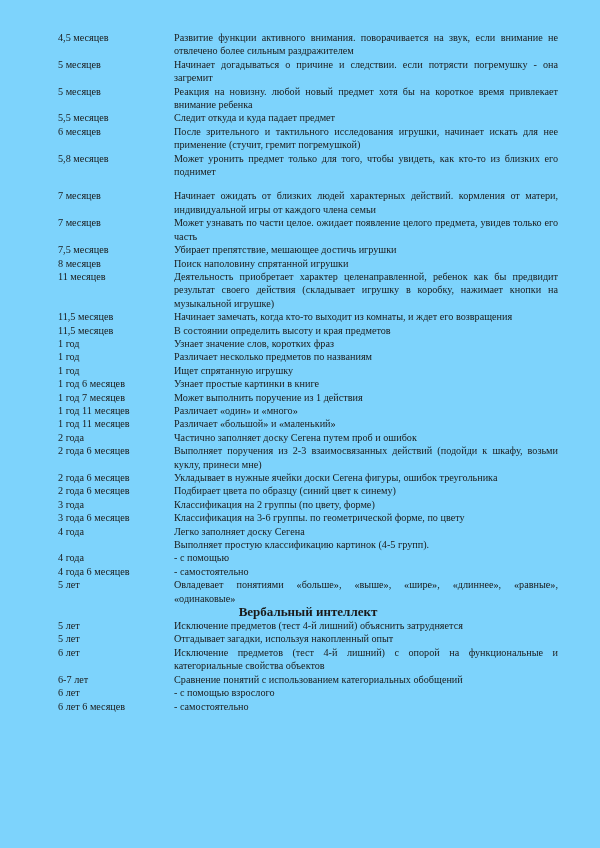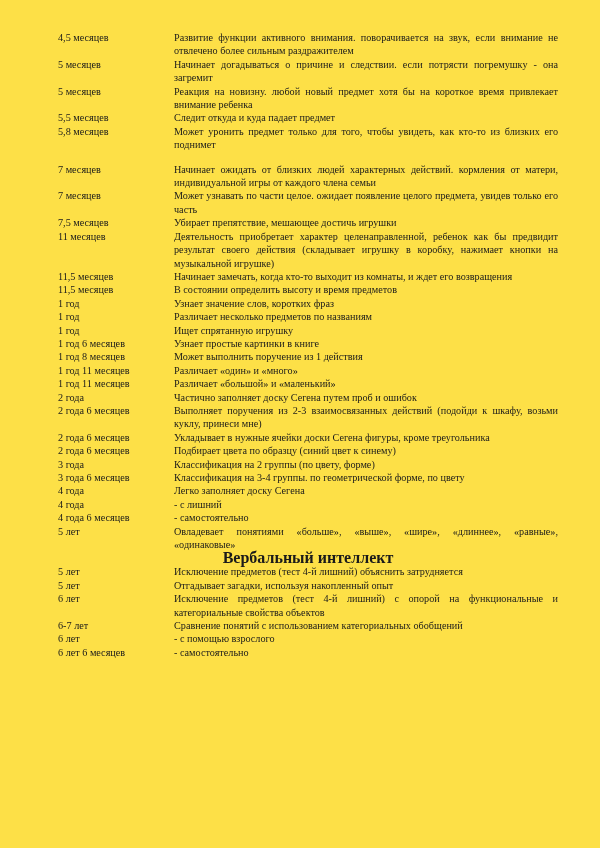--- a/index.html
+++ b/index.html
@@ -13,21 +13,21 @@
     font-family: "Liberation Serif", "DejaVu Serif", serif;
     color: #1a1a1a;
     overflow: hidden;
   }
   .page {
     position: relative;
     width: 600px;
     height: 848px;
     box-sizing: border-box;
     padding: 31px 48px 0 58px;
-    background: #fde047;
+    background: #7dd3fc;
   }
   .doc-table {
     width: 494px;
     border-collapse: collapse;
     table-layout: fixed;
   }
   .doc-table td {
     vertical-align: top;
     padding: 0 0 0 0;
     font-size: 10.2px;
@@ -47,21 +47,21 @@
     font-family: Liberation Serif, serif;
   }
   tr.gap-row td {
     height: 11px;
     line-height: 11px;
     font-size: 1px;
   }
   tr.section-row td {
     text-align: center;
     font-weight: bold;
-    font-size: 16px;
+    font-size: 13px;
     line-height: 14px;
     padding-top: 0px;
   }
 </style>
 </head>
 <body>
 
 <div class="page">
   <table class="doc-table">
     <tbody>
@@ -75,109 +75,121 @@
         </tr>
         <tr>
           <td class="age-cell">5 месяцев</td>
           <td class="desc-cell">Реакция на новизну. любой новый предмет хотя бы на короткое время привлекает внимание ребенка</td>
         </tr>
         <tr>
           <td class="age-cell">5,5 месяцев</td>
           <td class="desc-cell">Следит откуда и куда падает предмет</td>
         </tr>
         <tr>
+          <td class="age-cell">6 месяцев</td>
+          <td class="desc-cell">После зрительного и тактильного исследования игрушки, начинает искать для нее применение (стучит, гремит погремушкой)</td>
+        </tr>
+        <tr>
           <td class="age-cell">5,8 месяцев</td>
           <td class="desc-cell">Может уронить предмет только для того, чтобы увидеть, как кто-то из близких его поднимет</td>
         </tr>
         <tr class="gap-row">
           <td colspan="2">&nbsp;</td>
         </tr>
         <tr>
           <td class="age-cell">7 месяцев</td>
           <td class="desc-cell">Начинает ожидать от близких людей характерных действий. кормления от матери, индивидуальной игры от каждого члена семьи</td>
         </tr>
         <tr>
           <td class="age-cell">7 месяцев</td>
           <td class="desc-cell">Может узнавать по части целое. ожидает появление целого предмета, увидев только его часть</td>
         </tr>
         <tr>
           <td class="age-cell">7,5 месяцев</td>
           <td class="desc-cell">Убирает препятствие, мешающее достичь игрушки</td>
         </tr>
         <tr>
+          <td class="age-cell">8 месяцев</td>
+          <td class="desc-cell">Поиск наполовину спрятанной игрушки</td>
+        </tr>
+        <tr>
           <td class="age-cell">11 месяцев</td>
           <td class="desc-cell">Деятельность приобретает характер целенаправленной, ребенок как бы предвидит результат своего действия (складывает игрушку в коробку, нажимает кнопки на музыкальной игрушке)</td>
         </tr>
         <tr>
           <td class="age-cell">11,5 месяцев</td>
           <td class="desc-cell">Начинает замечать, когда кто-то выходит из комнаты, и ждет его возвращения</td>
         </tr>
         <tr>
           <td class="age-cell">11,5 месяцев</td>
-          <td class="desc-cell">В состоянии определить высоту и время предметов</td>
+          <td class="desc-cell">В состоянии определить высоту и края предметов</td>
         </tr>
         <tr>
           <td class="age-cell">1 год</td>
           <td class="desc-cell">Узнает значение слов, коротких фраз</td>
         </tr>
         <tr>
           <td class="age-cell">1 год</td>
           <td class="desc-cell">Различает несколько предметов по названиям</td>
         </tr>
         <tr>
           <td class="age-cell">1 год</td>
           <td class="desc-cell">Ищет спрятанную игрушку</td>
         </tr>
         <tr>
           <td class="age-cell">1 год 6 месяцев</td>
           <td class="desc-cell">Узнает простые картинки в книге</td>
         </tr>
         <tr>
-          <td class="age-cell">1 год 8 месяцев</td>
+          <td class="age-cell">1 год 7 месяцев</td>
           <td class="desc-cell">Может выполнить поручение из 1 действия</td>
         </tr>
         <tr>
           <td class="age-cell">1 год 11 месяцев</td>
           <td class="desc-cell">Различает «один» и «много»</td>
         </tr>
         <tr>
           <td class="age-cell">1 год 11 месяцев</td>
           <td class="desc-cell">Различает «большой» и «маленький»</td>
         </tr>
         <tr>
           <td class="age-cell">2 года</td>
           <td class="desc-cell">Частично заполняет доску Сегена путем проб и ошибок</td>
         </tr>
         <tr>
           <td class="age-cell">2 года 6 месяцев</td>
           <td class="desc-cell">Выполняет поручения из 2-3 взаимосвязанных действий (подойди к шкафу, возьми куклу, принеси мне)</td>
         </tr>
         <tr>
           <td class="age-cell">2 года 6 месяцев</td>
-          <td class="desc-cell">Укладывает в нужные ячейки доски Сегена фигуры, кроме треугольника</td>
+          <td class="desc-cell">Укладывает в нужные ячейки доски Сегена фигуры, ошибок треугольника</td>
         </tr>
         <tr>
           <td class="age-cell">2 года 6 месяцев</td>
           <td class="desc-cell">Подбирает цвета по образцу (синий цвет к синему)</td>
         </tr>
         <tr>
           <td class="age-cell">3 года</td>
           <td class="desc-cell">Классификация на 2 группы (по цвету, форме)</td>
         </tr>
         <tr>
           <td class="age-cell">3 года 6 месяцев</td>
-          <td class="desc-cell">Классификация на 3-4 группы. по геометрической форме, по цвету</td>
+          <td class="desc-cell">Классификация на 3-6 группы. по геометрической форме, по цвету</td>
         </tr>
         <tr>
           <td class="age-cell">4 года</td>
           <td class="desc-cell">Легко заполняет доску Сегена</td>
         </tr>
         <tr>
+          <td class="age-cell"></td>
+          <td class="desc-cell">Выполняет простую классификацию картинок (4-5 групп).</td>
+        </tr>
+        <tr>
           <td class="age-cell">4 года</td>
-          <td class="desc-cell">- с лишний</td>
+          <td class="desc-cell">- с помощью</td>
         </tr>
         <tr>
           <td class="age-cell">4 года 6 месяцев</td>
           <td class="desc-cell">- самостоятельно</td>
         </tr>
         <tr>
           <td class="age-cell">5 лет</td>
           <td class="desc-cell">Овладевает понятиями «больше», «выше», «шире», «длиннее», «равные», «одинаковые»</td>
         </tr>
         <tr class="section-row">

